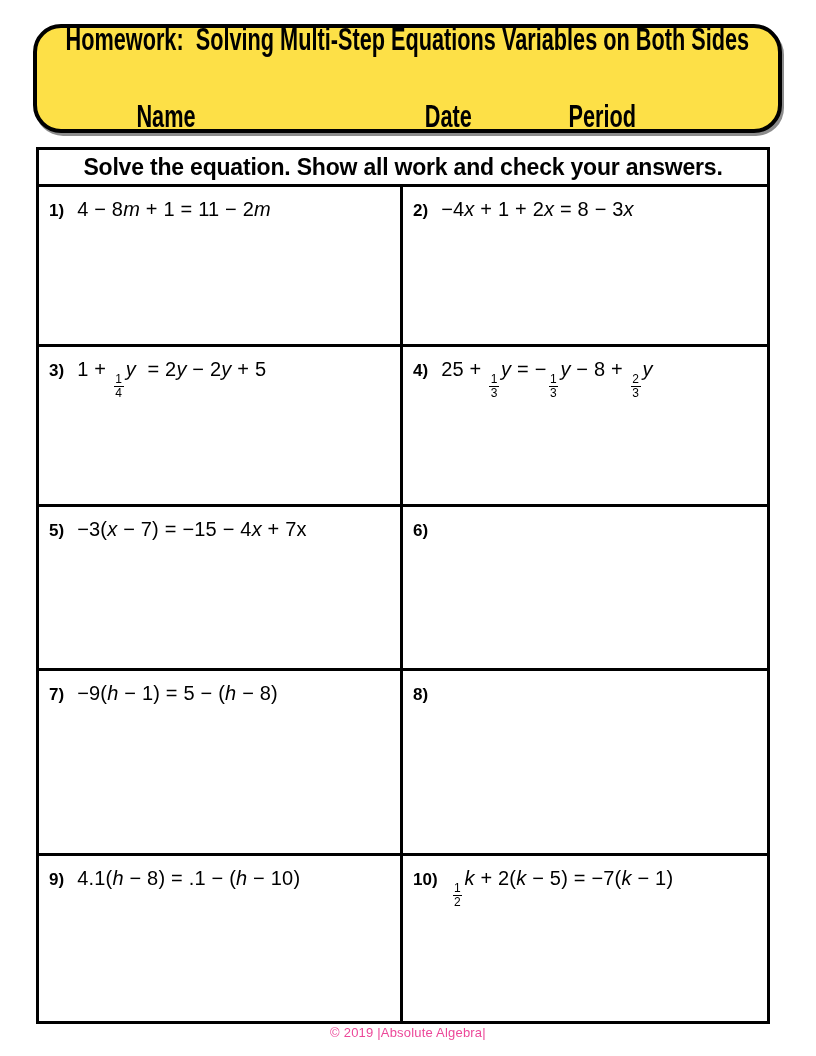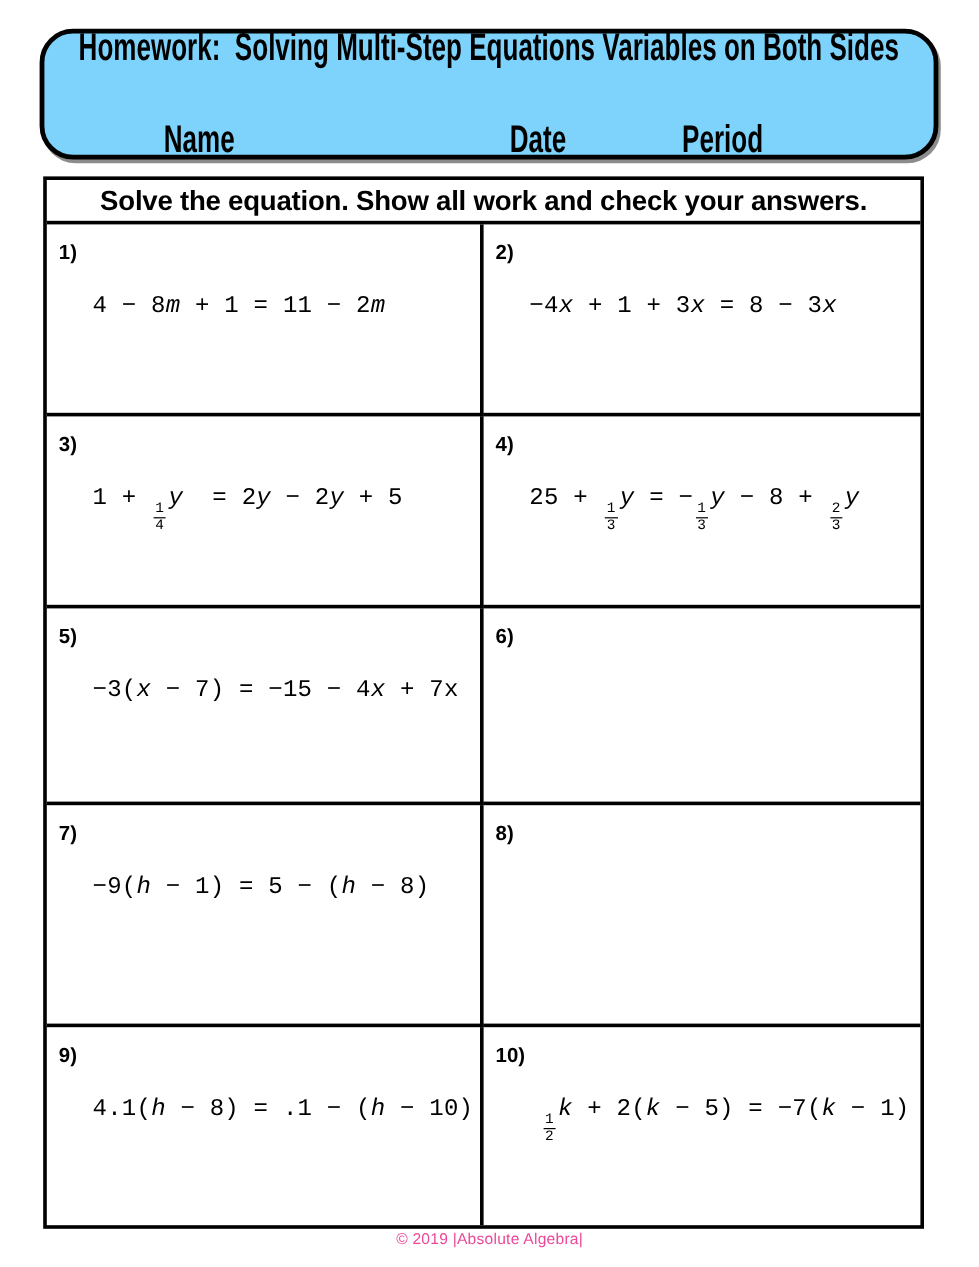--- a/index.html
+++ b/index.html
@@ -12,21 +12,21 @@
     font-family: "Liberation Sans", sans-serif;
     color: #000;
     overflow: hidden;
   }
 
   
   .header-box {
     position: absolute;
     left: 33px; top: 24px;
     width: 749px; height: 109px;
-    background: #7dd3fc;
+    background: #fde047;
     border: 4px solid #000;
     border-radius: 28px;
     box-shadow: 2px 3px 0 rgba(0,0,0,0.45);
     display: flex;
     flex-direction: column;
     justify-content: center;
     align-items: center;
   }
   .title-wrap {
     transform: scale(0.70, 1.04);
@@ -71,25 +71,24 @@
   .cell.left  { border-right: 3px solid #000; }
   .cell.lastrow { border-bottom: none; }
   .pnum {
     font-weight: bold;
     font-size: 17px;
     padding-top: 3px;
     margin-right: 13px;
     flex: 0 0 auto;
   }
   .eq {
-    font-family: Liberation Mono, monospace;
+    font-family: Liberation Sans, sans-serif;
     font-size: 20px;
     white-space: pre;
     letter-spacing: 0.2px;
-    margin-top: 46px;
   }
   .eq .v { font-style: italic; }
   .frac {
     display: inline-flex;
     flex-direction: column;
     align-items: center;
     font-size: 12px;
     line-height: 1.12;
     vertical-align: -7px;
     margin: 0 2px;
@@ -123,21 +122,21 @@
 
   <div class="worksheet">
     <div class="instr">Solve the equation. Show all work and check your answers.</div>
 
   <div class="cell left">
         <span class="pnum">1)</span>
         <span class="eq"><span>4 − 8</span><span class="v">m</span><span> + 1 = 11 − 2</span><span class="v">m</span></span>
       </div>
       <div class="cell">
         <span class="pnum">2)</span>
-        <span class="eq"><span>−4</span><span class="v">x</span><span> + 1 + 3</span><span class="v">x</span><span> = 8 − 3</span><span class="v">x</span></span>
+        <span class="eq"><span>−4</span><span class="v">x</span><span> + 1 + 2</span><span class="v">x</span><span> = 8 − 3</span><span class="v">x</span></span>
       </div>
       <div class="cell left">
         <span class="pnum">3)</span>
         <span class="eq"><span>1 + </span><span class="frac"><span class="fn">1</span><span class="fd">4</span></span><span class="v">y</span><span>  = 2</span><span class="v">y</span><span> − 2</span><span class="v">y</span><span> + 5</span></span>
       </div>
       <div class="cell">
         <span class="pnum">4)</span>
         <span class="eq"><span>25 + </span><span class="frac"><span class="fn">1</span><span class="fd">3</span></span><span class="v">y</span><span> = −</span><span class="frac"><span class="fn">1</span><span class="fd">3</span></span><span class="v">y</span><span> − 8 + </span><span class="frac"><span class="fn">2</span><span class="fd">3</span></span><span class="v">y</span></span>
       </div>
       <div class="cell left">

